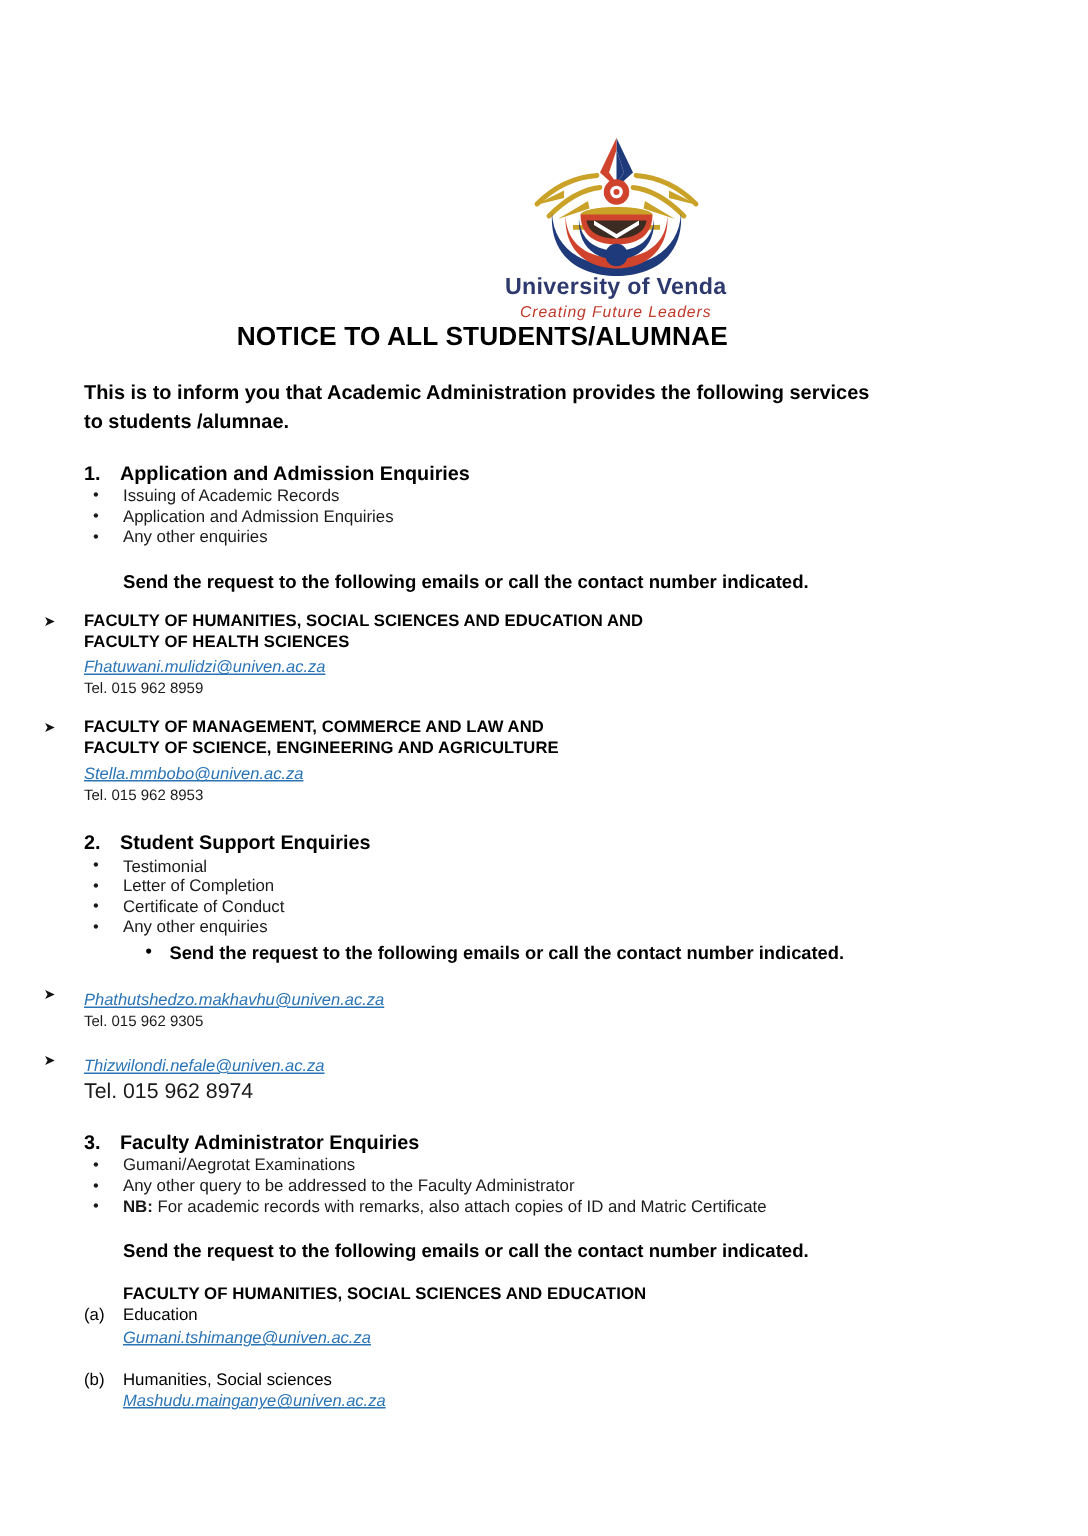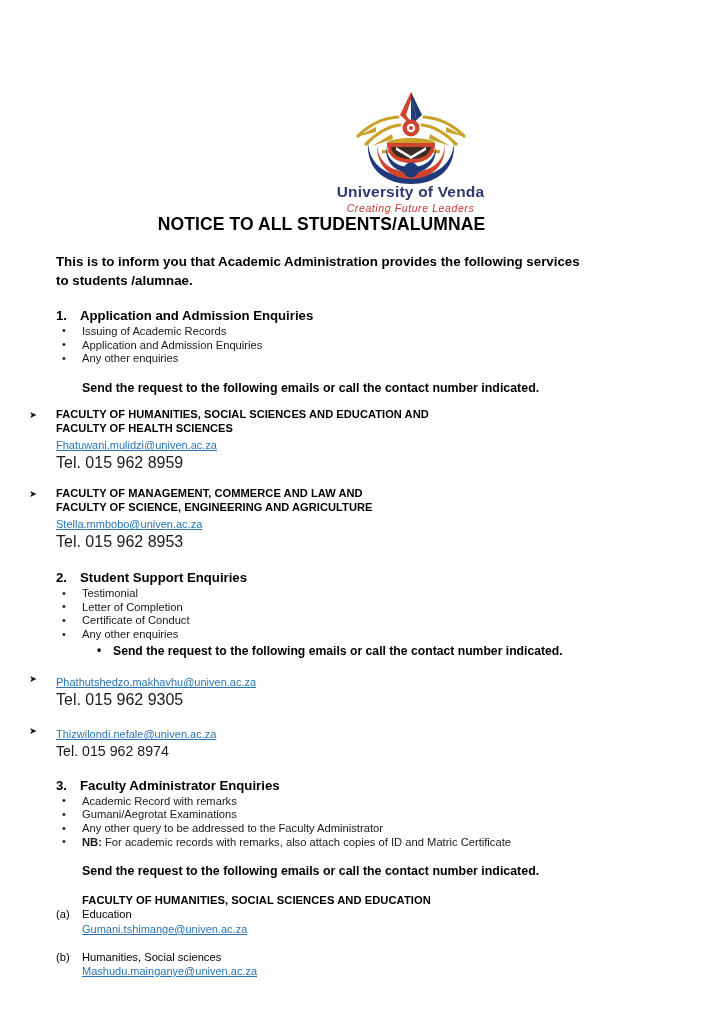--- a/index.html
+++ b/index.html
@@ -168,23 +168,24 @@
     font-weight: bold;
     line-height: 1.23;
     letter-spacing: 0.05px;
   }
   a.email, .email {
     font-size: 11px;
     color: #2a74b5;
     text-decoration: underline;
     line-height: 1.3;
     display: inline-block;
+    font-style: italic;
   }
   .tel {
-    font-size: 16px;
+    font-size: 10px;
     line-height: 1.3;
     color: #1a1a1a;
   }
   .tel.big {
     font-size: 14.2px;
     line-height: 1.3;
   }
 
   .group-gap { height: 13px; }
 
@@ -330,21 +331,20 @@
         </li>
       </ul>
     </div>
 
     <div class="section">
       <div class="section-head">
         <span class="section-num">3.</span>
         <span class="section-title">Faculty Administrator Enquiries</span>
       </div>
       <ul class="bullets">
-        <li>Academic Record with remarks</li>
         <li>Gumani/Aegrotat Examinations</li>
         <li>Any other query to be addressed to the Faculty Administrator</li>
         <li><span class="nb-label">NB:</span><span>  For academic records with remarks, also attach copies of ID and Matric Certificate</span></li>
       </ul>
       <div class="send-line">Send the request to the following emails or call the contact number indicated.</div>
 
       <div class="fa-heading">FACULTY OF HUMANITIES, SOCIAL SCIENCES AND EDUCATION</div>
 
       <ul class="lettered">
         <li>

